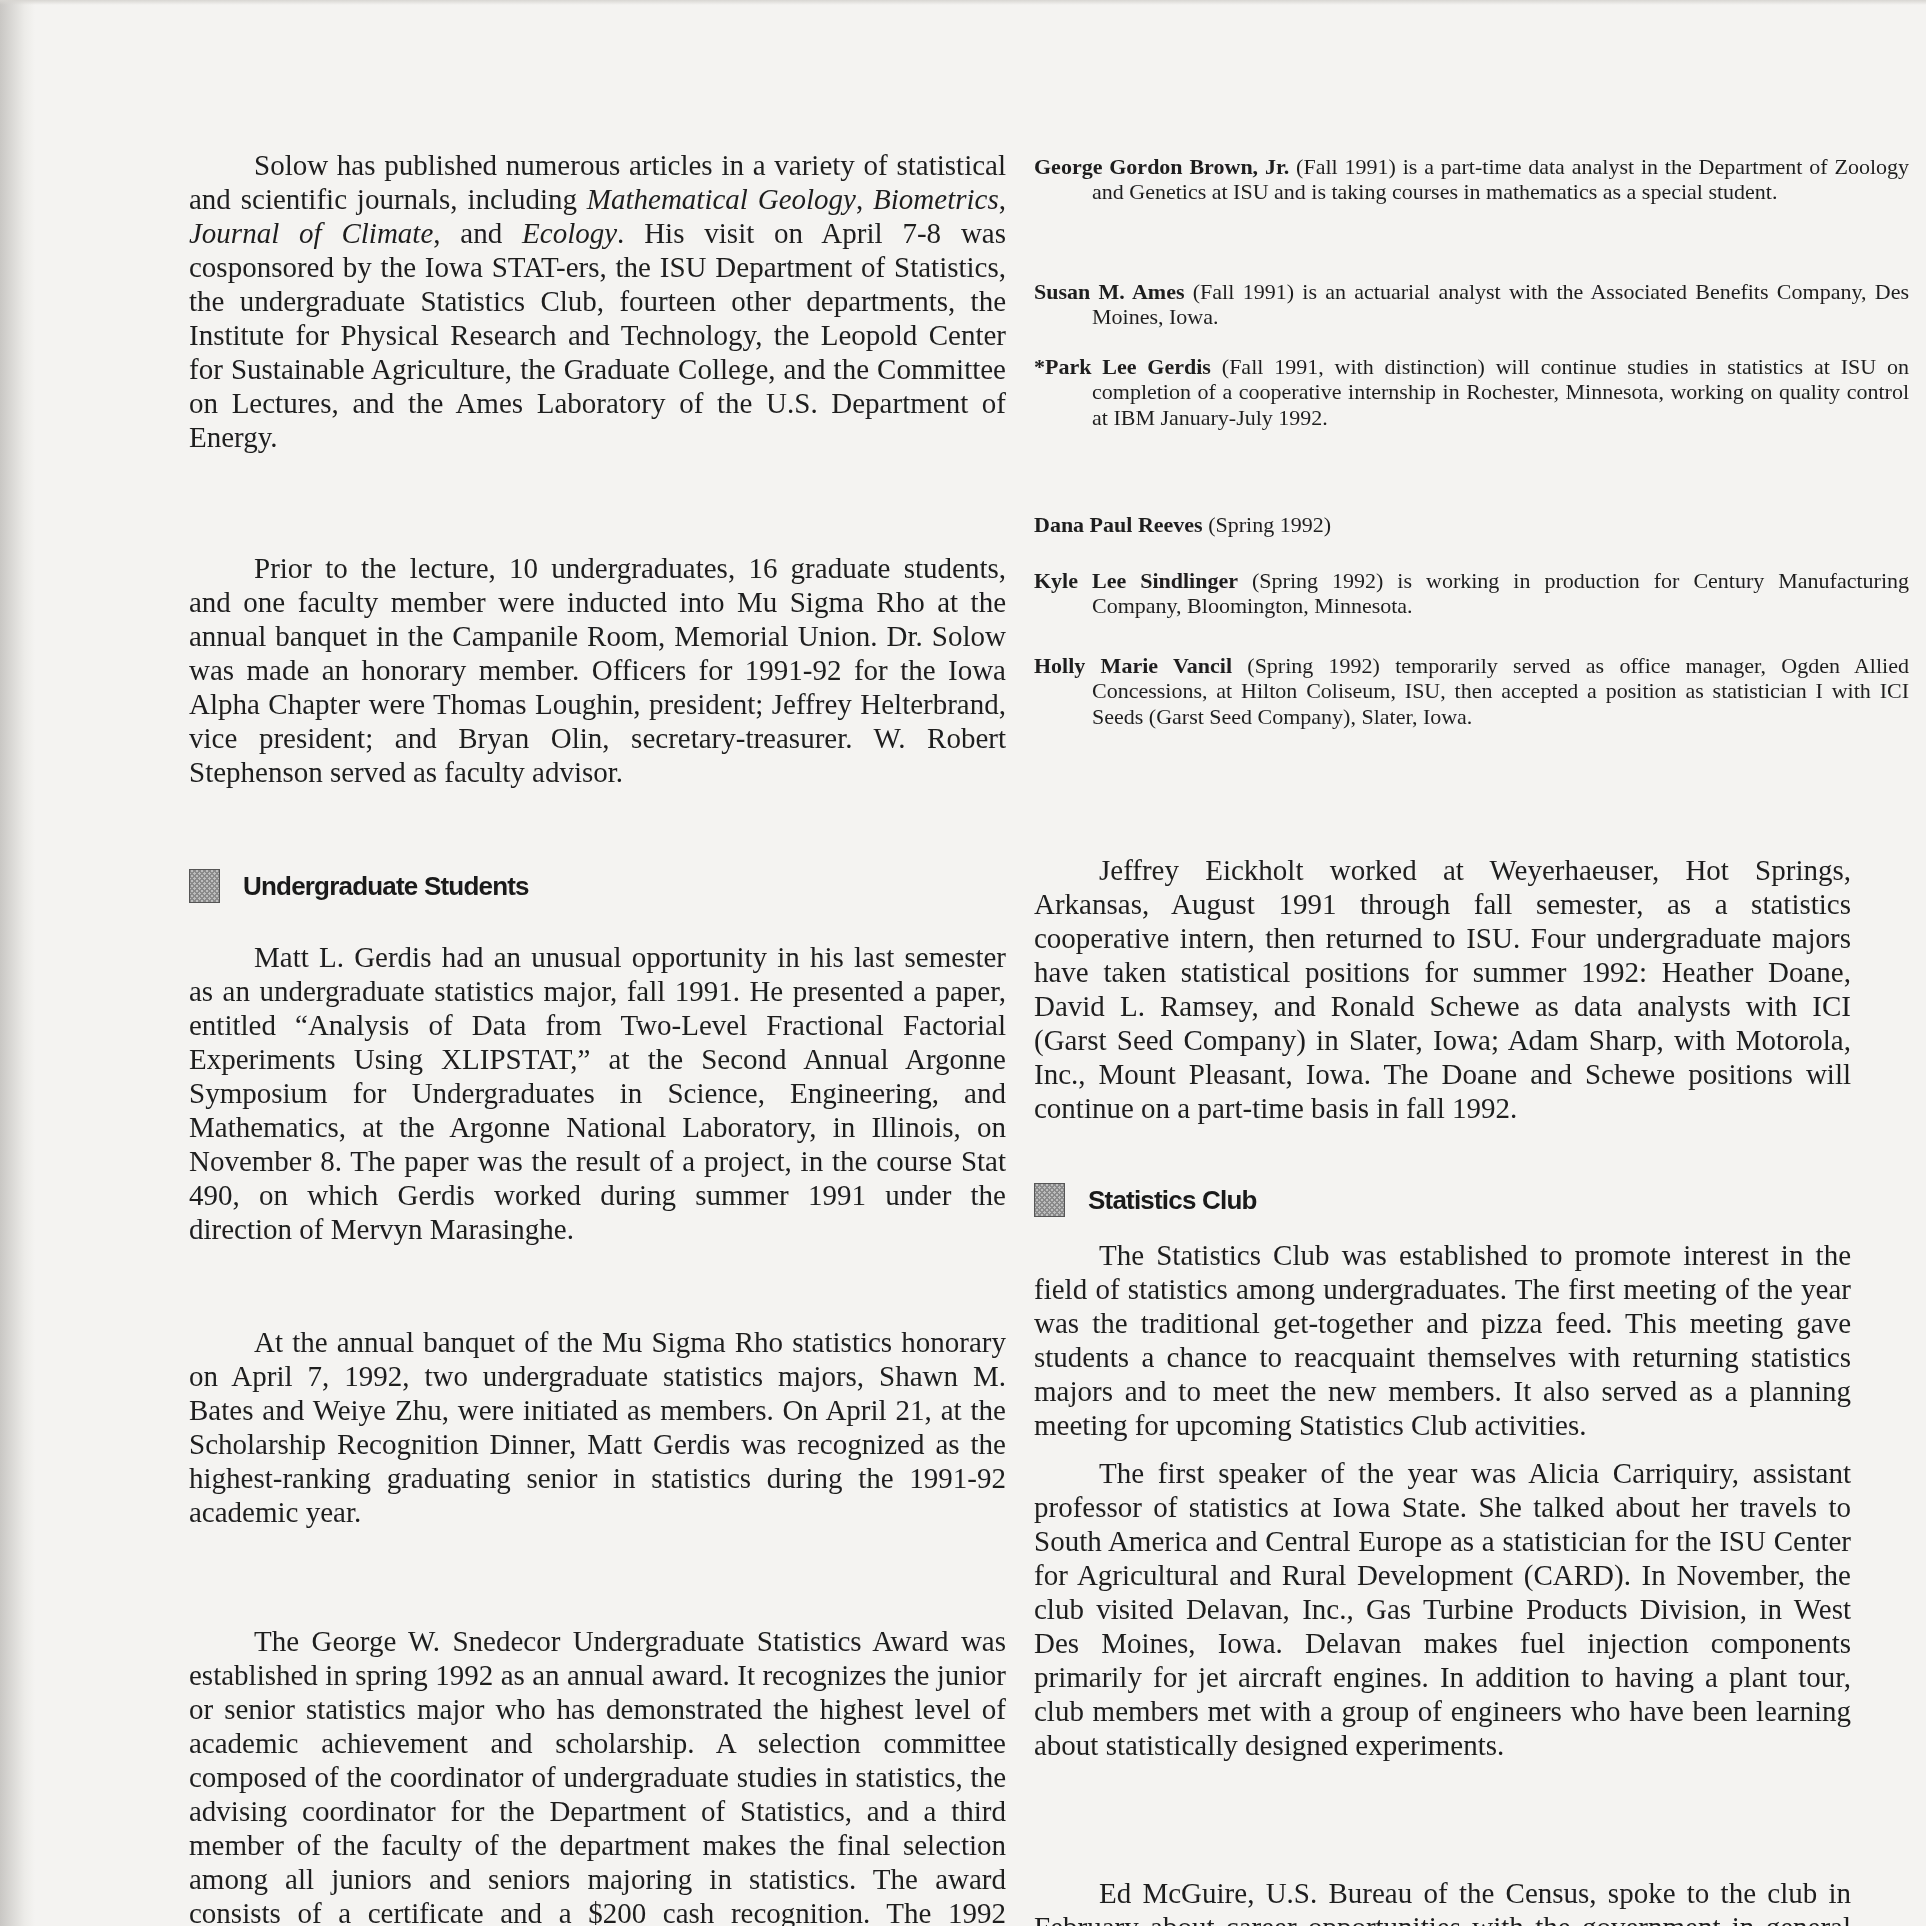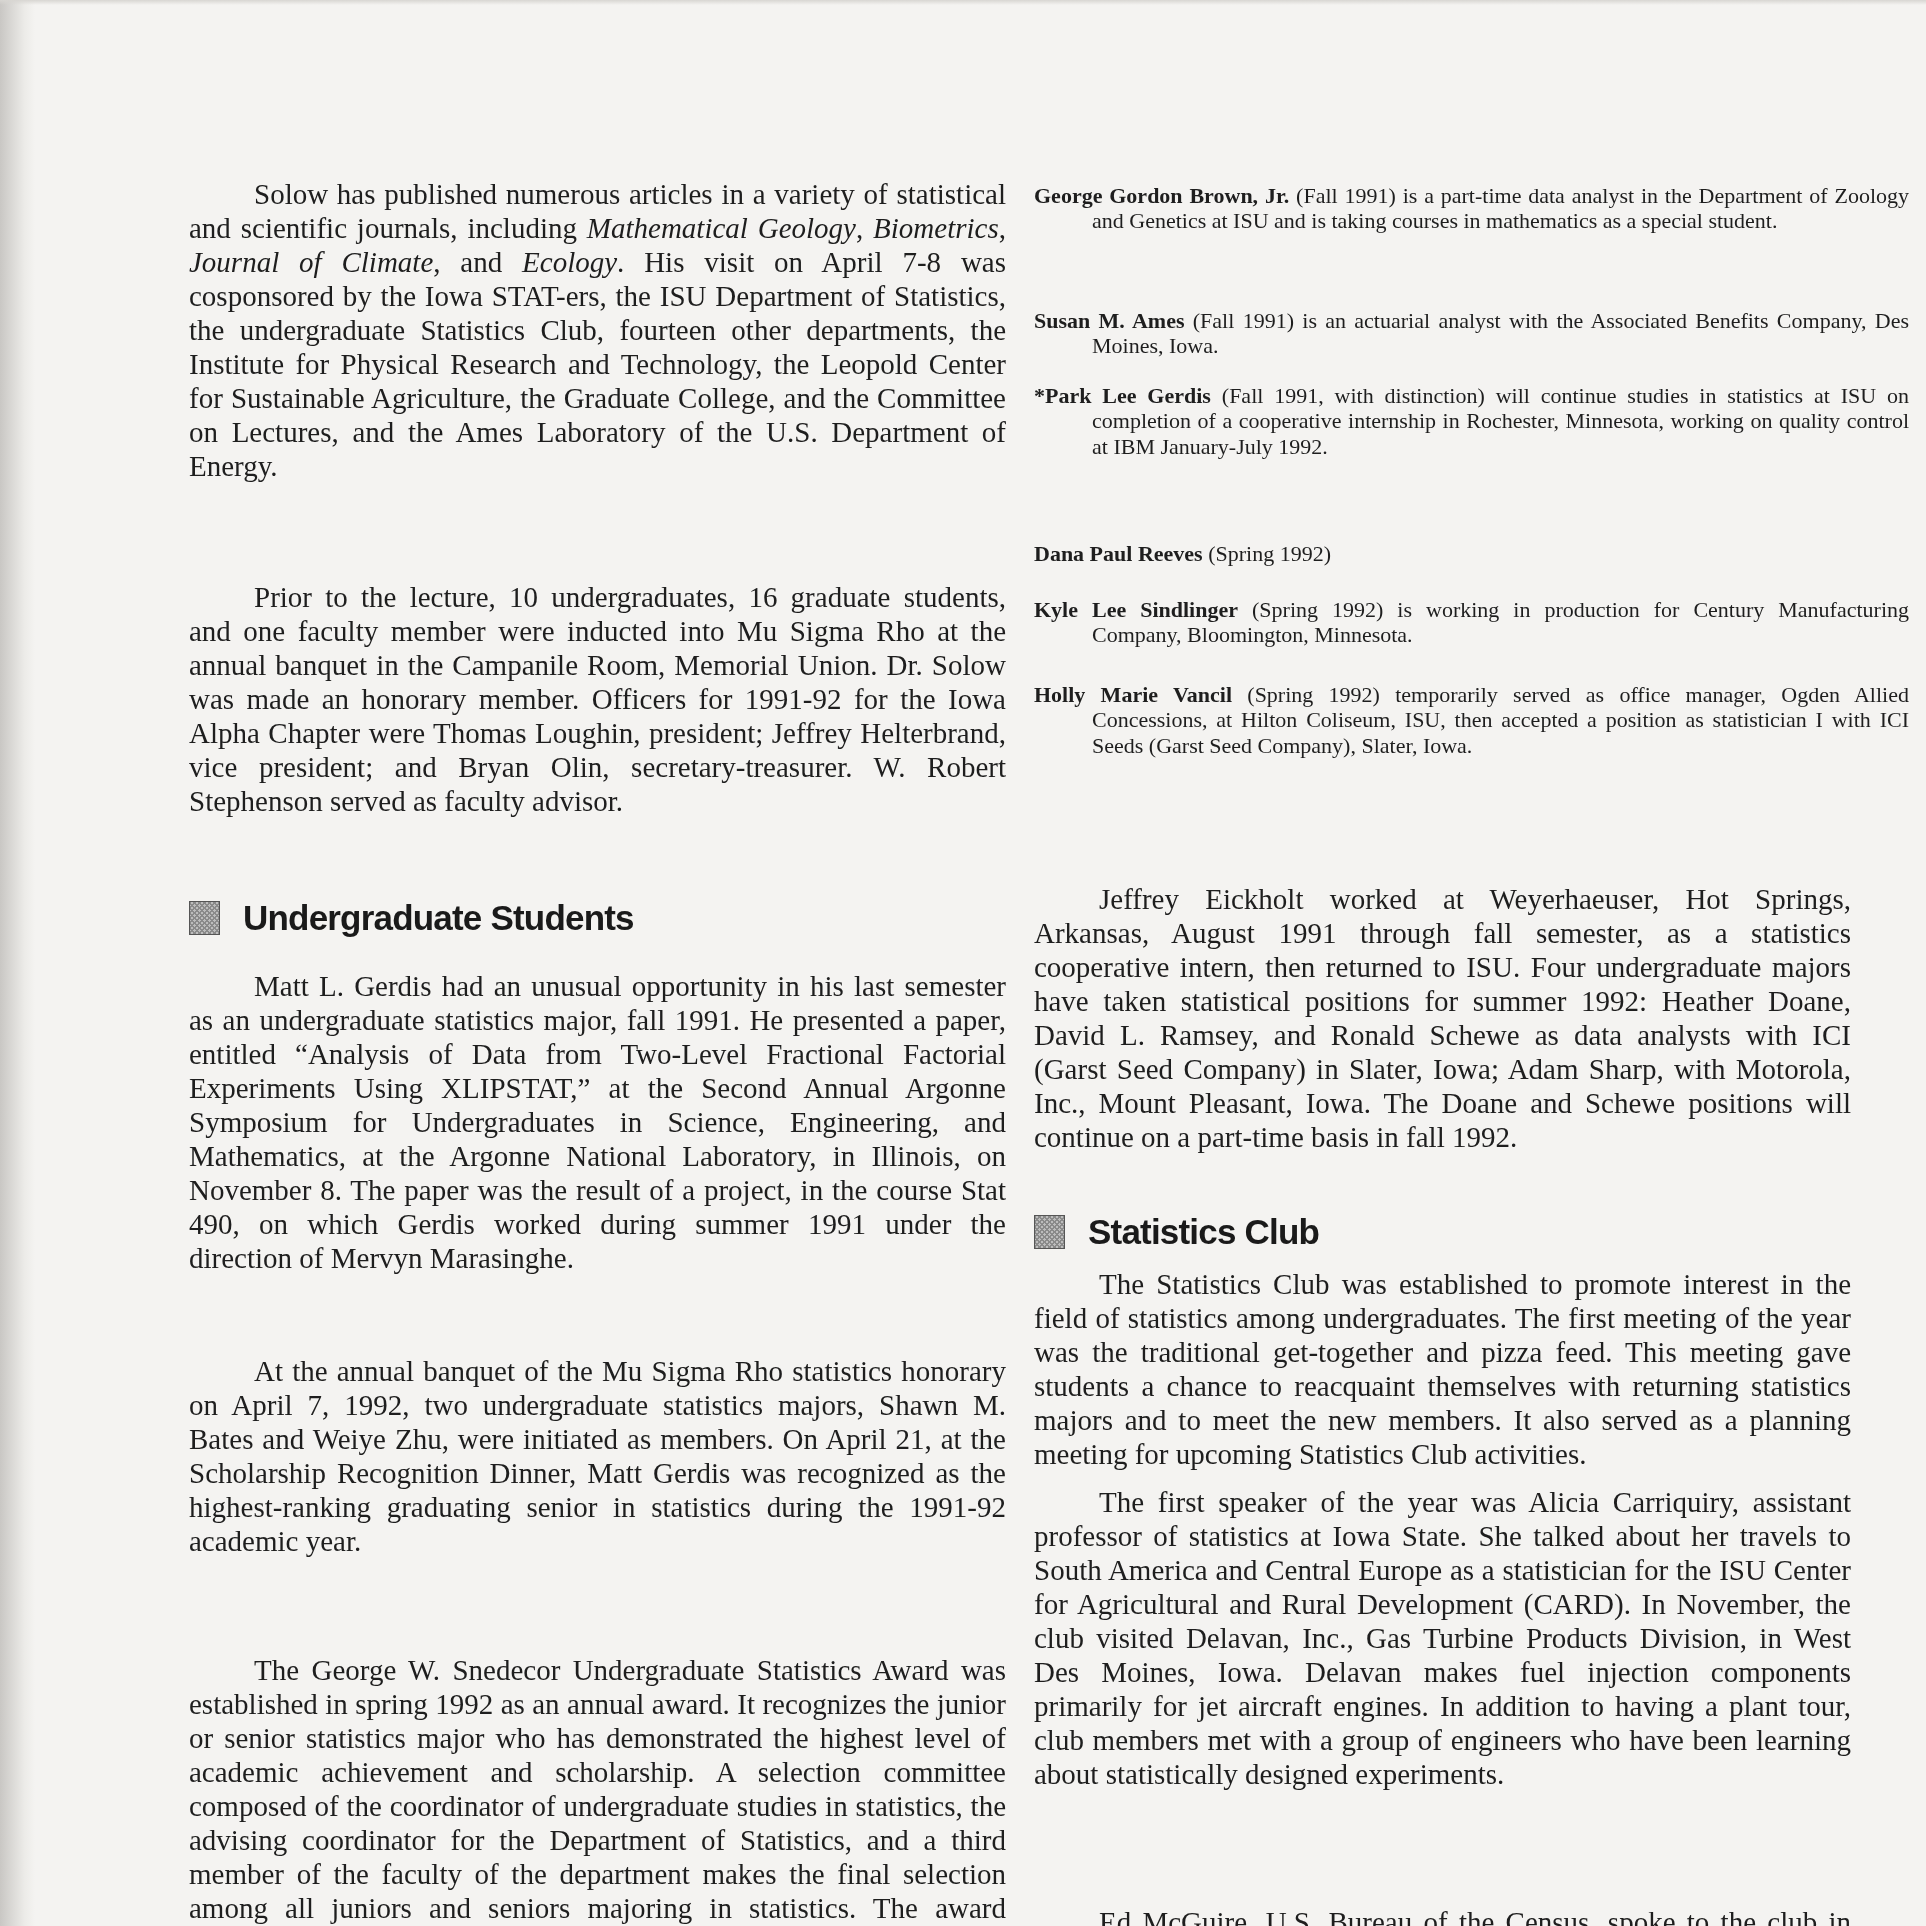--- a/index.html
+++ b/index.html
@@ -25,31 +25,31 @@
     text-indent: 65px; margin: 0; hyphens: auto;
   }
   .entry {
     font-size: 22px; line-height: 25.4px; text-align: justify;
     padding-left: 58px; text-indent: -58px; margin: 0;
   }
   .entry b { font-weight: bold; }
   .heading {
     display: flex; align-items: center; margin: 0;
     font-family: "Liberation Sans", "DejaVu Sans", sans-serif;
-    font-weight: bold; font-size: 35px; letter-spacing: -0.8px; color: #1a1a1a;
+    font-weight: bold; font-size: 26px; letter-spacing: -0.8px; color: #1a1a1a;
   }
   .heading .box {
     width: 29px; height: 32px; margin-right: 23px; flex: none;
     border: 1.2px solid #555;
     background-color: #bdbdbd;
     background-image:
       repeating-linear-gradient(45deg, #8a8a8a 0 1.2px, transparent 1.2px 3.5px),
       repeating-linear-gradient(-45deg, #8a8a8a 0 1.2px, transparent 1.2px 3.5px);
   }
-  .abs { position: absolute; left: 0; width: 817px; margin-top: 29px; }
+  .abs { position: absolute; left: 0; width: 817px; }
 </style>
 </head>
 <body>
 
 <div class="binding-shadow"></div>
 <div class="top-edge"></div>
 
 <div class="col col-left">
   <p class="para abs" style="top:148px;">
     <span>Solow has published numerous articles in a variety of statistical and scientific journals, including</span>

